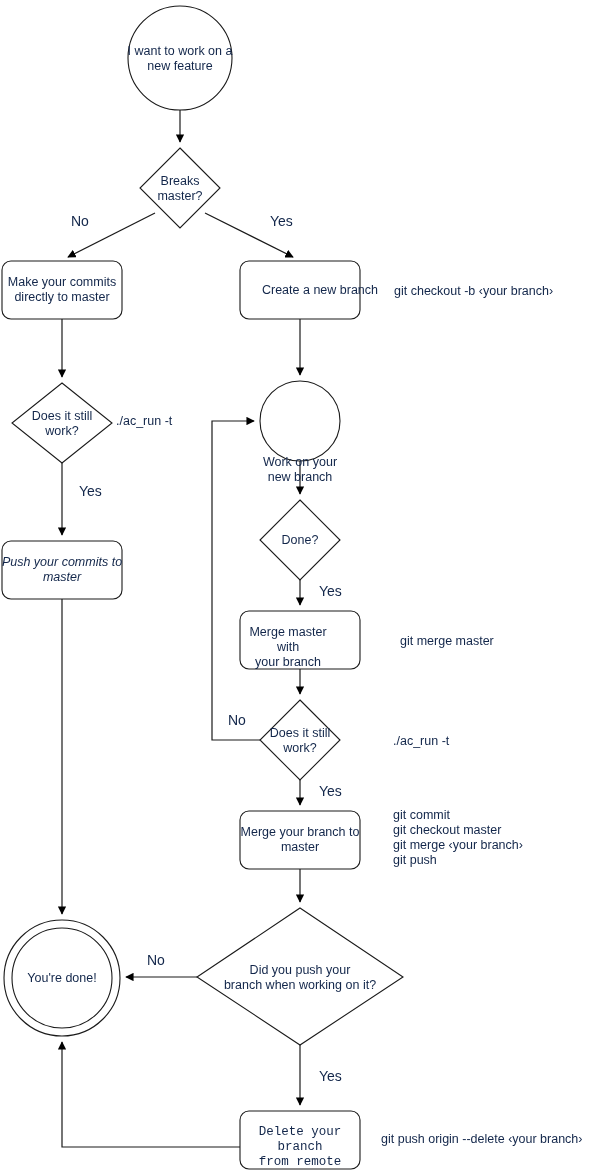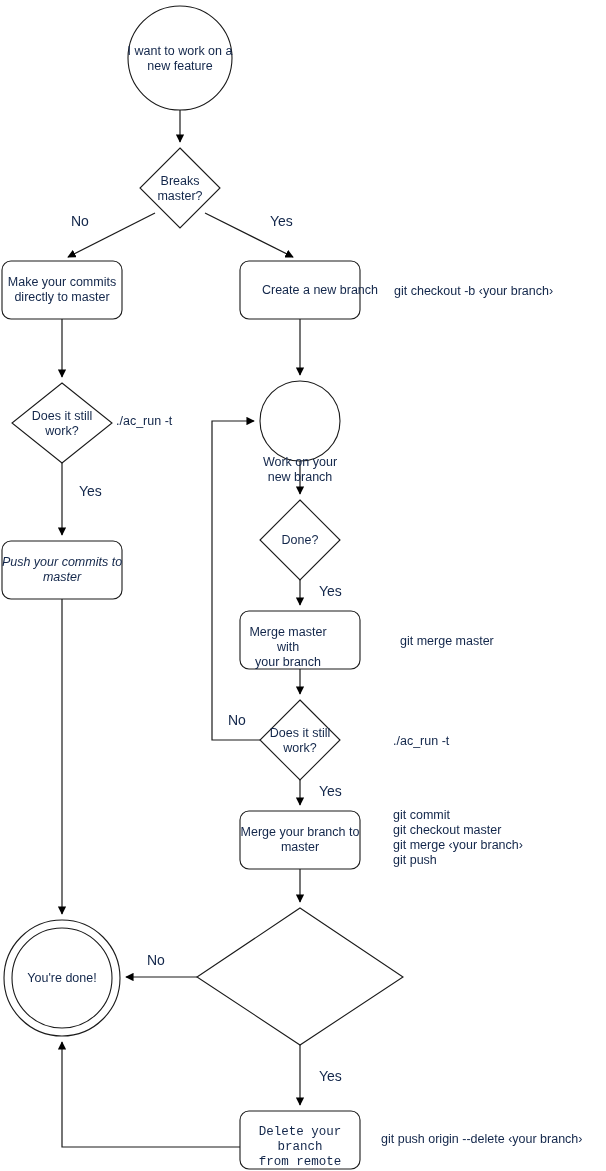--- a/index.html
+++ b/index.html
@@ -168,20 +168,22 @@
 
   <div class="node-text" style="left:240px; top:625px; width:96px;">Merge master with
 your branch</div>
 
   <div class="node-text" style="left:250px; top:726px; width:100px;">Does it still
 work?</div>
 
   <div class="node-text" style="left:238px; top:825px; width:124px;">Merge your branch to
 master</div>
 
+  <div class="node-text" style="left:210px; top:963px; width:180px;">Did you push your
+branch when working on it?</div>
 
   <div class="node-text" style="left:12px; top:971px; width:100px;">You're done!</div>
 
   <div class="node-text" style="left:240px; top:1125px; width:120px;font-family:Liberation Mono, monospace;">Delete your branch
 from remote</div>
 
   <div class="edge-label" style="left:71px; top:214px;">No</div>
 
   <div class="edge-label" style="left:270px; top:214px;">Yes</div>
 

